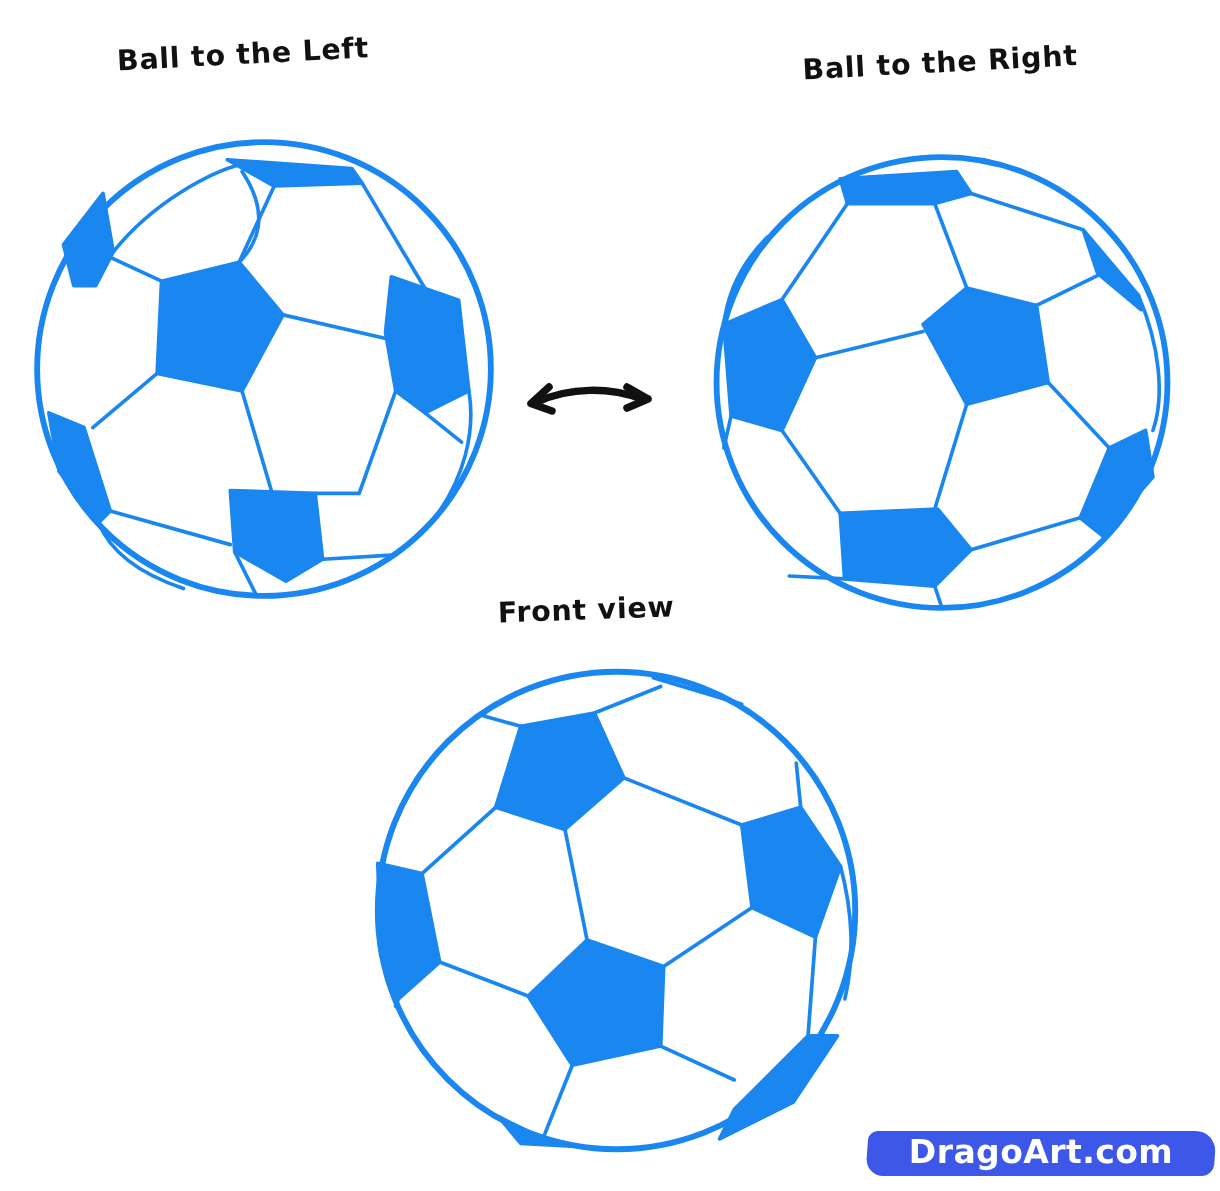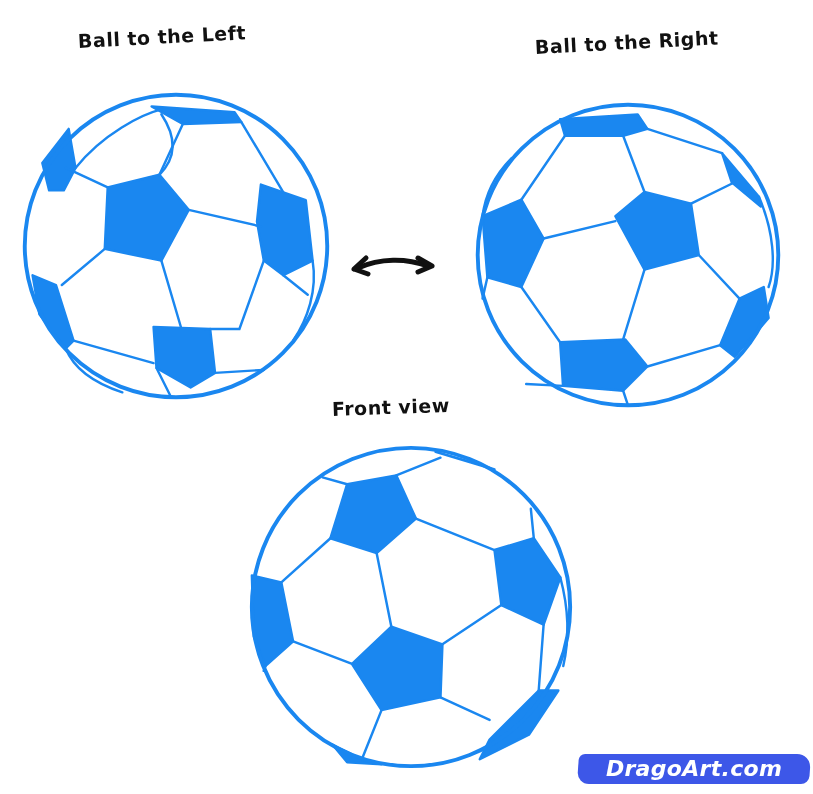--- a/index.html
+++ b/index.html
@@ -14,21 +14,21 @@
   }
   #label-left { left: 78px; top: 30px; font-size: 19px; transform: rotate(-3deg); transform-origin: left center; }
   #label-right { left: 535px; top: 36px; font-size: 19px; transform: rotate(-3deg); transform-origin: left center; }
   #label-front { left: 332px; top: 398px; font-size: 19px; transform: rotate(-2deg); transform-origin: left center; }
   svg.ball { position: absolute; }
   #ball-left { left: 15px; top: 85px; width: 322px; height: 322px; }
   #ball-right { left: 468px; top: 95px; width: 320px; height: 320px; }
   #ball-front { left: 244px; top: 440px; width: 334px; height: 334px; }
   #arrow { position: absolute; left: 350px; top: 250px; width: 86px; height: 30px; }
   #logo {
-    position: absolute; left: 578px; top: 752px; width: 232px; height: 36px; font-style: italic;
+    position: absolute; left: 578px; top: 752px; width: 232px; height: 36px;
   }
   #logo-bg {
     position: absolute; left: 0; top: 2px; width: 232px; height: 30px;
     background: #3d57e8;
     border-radius: 6px 14px 8px 12px;
     transform: skewX(-4deg);
   }
   #logo-text {
     position: absolute; left: 0; top: 2px; width: 232px; height: 30px;
     line-height: 30px; text-align: center;

